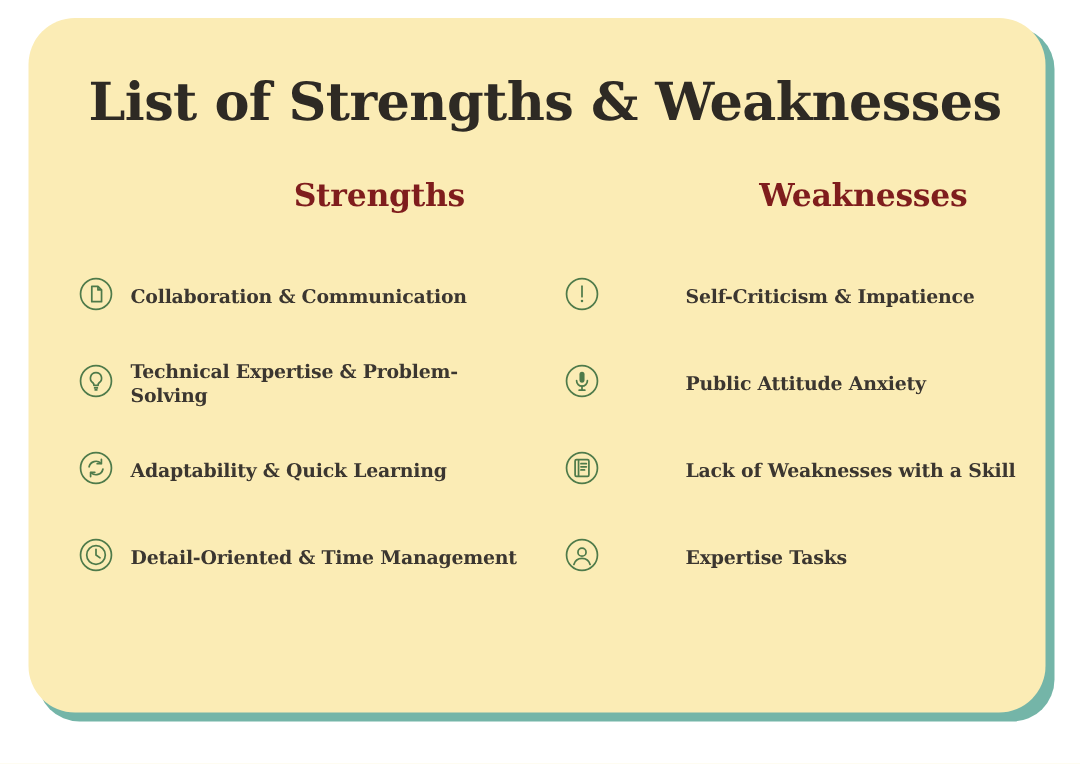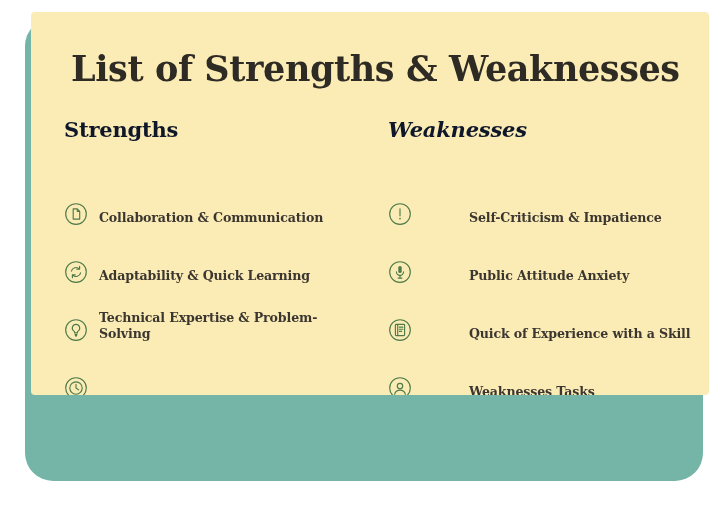--- a/index.html
+++ b/index.html
@@ -28,25 +28,25 @@
     left: 25px;
     top: 18px;
     width: 678px;
     height: 463px;
     border-radius: 28px;
     background: #74b5a8;
   }
 
   .card {
     position: absolute;
-    left: 31px;
+    left: 19px;
     top: 12px;
     width: 678px;
-    height: 383px;
-    border-radius: 4px;
+    height: 463px;
+    border-radius: 31px;
     background: #fbecb5;
     overflow: hidden;
   }
 
   .title {
     position: absolute;
     left: 40px;
     top: 36px;
     width: 600px;
     font-size: 35px;
@@ -66,40 +66,40 @@
   }
 
   .column {
     width: 339px;
     box-sizing: border-box;
   }
   .column.left  { padding-left: 33px; padding-right: 12px; }
   .column.right { padding-left: 18px; padding-right: 8px; }
 
   .col-header {
-    text-align: left;
+    text-align: right;
     font-size: 21px;
     font-weight: bold;
-    color: #0f172a;
+    color: #7f1d1d;
     font-family: "DejaVu Serif", "Liberation Serif", serif;
     margin-bottom: 26px;
     letter-spacing: -0.2px;
   }
   .column.left  .col-header { padding-right: 36px; }
-  .column.right .col-header { padding-right: 44px; font-style: italic; }
+  .column.right .col-header { padding-right: 44px; }
 
   .item-list {
     list-style: none;
     margin: 0;
     padding: 0;
   }
 
   .item {
     display: flex;
-    align-items: flex-end;
+    align-items: center;
     height: 58px;
   }
 
   .icon-wrap {
     flex: 0 0 auto;
     width: 24px;
     height: 24px;
     margin-right: 11px;
     margin-top: -3px;
   }
@@ -145,47 +145,48 @@
                 <path d="M13.3 6.9v2.4h2.4" stroke-linejoin="round"></path>
               </svg>
             </span>
             <span class="item-label">Collaboration &amp; Communication</span>
           </li>
 
           <li class="item">
             <span class="icon-wrap">
               <svg viewBox="0 0 24 24" fill="none" stroke="#4e7a4a" stroke-width="1.15">
                 <circle cx="12" cy="12" r="10.3"></circle>
+                <path d="M12 6.4a3.7 3.7 0 0 0-2.1 6.75c.45.35.7.85.7 1.4v.35h2.8v-.35c0-.55.25-1.05.7-1.4A3.7 3.7 0 0 0 12 6.4z" stroke-linejoin="round"></path>
+                <path d="M10.6 16.6h2.8M11 17.9h2"></path>
+              </svg>
+            </span>
+            <span class="item-label">Technical Expertise &amp; Problem-Solving</span>
+          </li>
+
+          <li class="item">
+            <span class="icon-wrap">
+              <svg viewBox="0 0 24 24" fill="none" stroke="#4e7a4a" stroke-width="1.15">
+                <circle cx="12" cy="12" r="10.3"></circle>
                 <path d="M7.4 11.2a4.7 4.7 0 0 1 7.9-2.3" stroke-linecap="round"></path>
                 <path d="M16.6 12.8a4.7 4.7 0 0 1-7.9 2.3" stroke-linecap="round"></path>
                 <path d="M15.6 6.3v2.8h-2.8M8.4 17.7v-2.8h2.8" stroke-linecap="round" stroke-linejoin="round"></path>
               </svg>
             </span>
             <span class="item-label">Adaptability &amp; Quick Learning</span>
           </li>
 
           <li class="item">
             <span class="icon-wrap">
               <svg viewBox="0 0 24 24" fill="none" stroke="#4e7a4a" stroke-width="1.15">
                 <circle cx="12" cy="12" r="10.3"></circle>
-                <path d="M12 6.4a3.7 3.7 0 0 0-2.1 6.75c.45.35.7.85.7 1.4v.35h2.8v-.35c0-.55.25-1.05.7-1.4A3.7 3.7 0 0 0 12 6.4z" stroke-linejoin="round"></path>
-                <path d="M10.6 16.6h2.8M11 17.9h2"></path>
-              </svg>
-            </span>
-            <span class="item-label">Technical Expertise &amp; Problem-Solving</span>
-          </li>
-
-          <li class="item">
-            <span class="icon-wrap">
-              <svg viewBox="0 0 24 24" fill="none" stroke="#4e7a4a" stroke-width="1.15">
-                <circle cx="12" cy="12" r="10.3"></circle>
                 <circle cx="12" cy="12" r="6.2"></circle>
                 <path d="M12 8.2V12l2.7 1.9" stroke-linecap="round" stroke-linejoin="round"></path>
               </svg>
             </span>
+            <span class="item-label">Detail-Oriented &amp; Time Management</span>
           </li>
 
 
         </ul>
       </div>
 
       <div class="column right">
         <div class="col-header">Weaknesses</div>
         <ul class="item-list">
 
@@ -215,32 +216,32 @@
 
           <li class="item">
             <span class="icon-wrap">
               <svg viewBox="0 0 24 24" fill="none" stroke="#4e7a4a" stroke-width="1.15">
                 <circle cx="12" cy="12" r="10.3"></circle>
                 <rect x="7.4" y="6.4" width="9.2" height="11.2" rx="0.9"></rect>
                 <path d="M9.7 6.4v11.2"></path>
                 <path d="M11.3 9.1h3.6M11.3 11.2h3.6M11.3 13.3h2.4" stroke-linecap="round"></path>
               </svg>
             </span>
-            <span class="item-label">Quick of Experience with a Skill</span>
+            <span class="item-label">Lack of Weaknesses with a Skill</span>
           </li>
 
           <li class="item">
             <span class="icon-wrap">
               <svg viewBox="0 0 24 24" fill="none" stroke="#4e7a4a" stroke-width="1.15">
                 <circle cx="12" cy="12" r="10.3"></circle>
                 <circle cx="12" cy="10.1" r="2.7"></circle>
                 <path d="M6.6 18.3a5.6 5.6 0 0 1 10.8 0" stroke-linecap="round"></path>
               </svg>
             </span>
-            <span class="item-label">Weaknesses Tasks</span>
+            <span class="item-label">Expertise Tasks</span>
           </li>
 
         </ul>
       </div>
 
     </div>
   </div>
 </div>
 
 </body></html>

